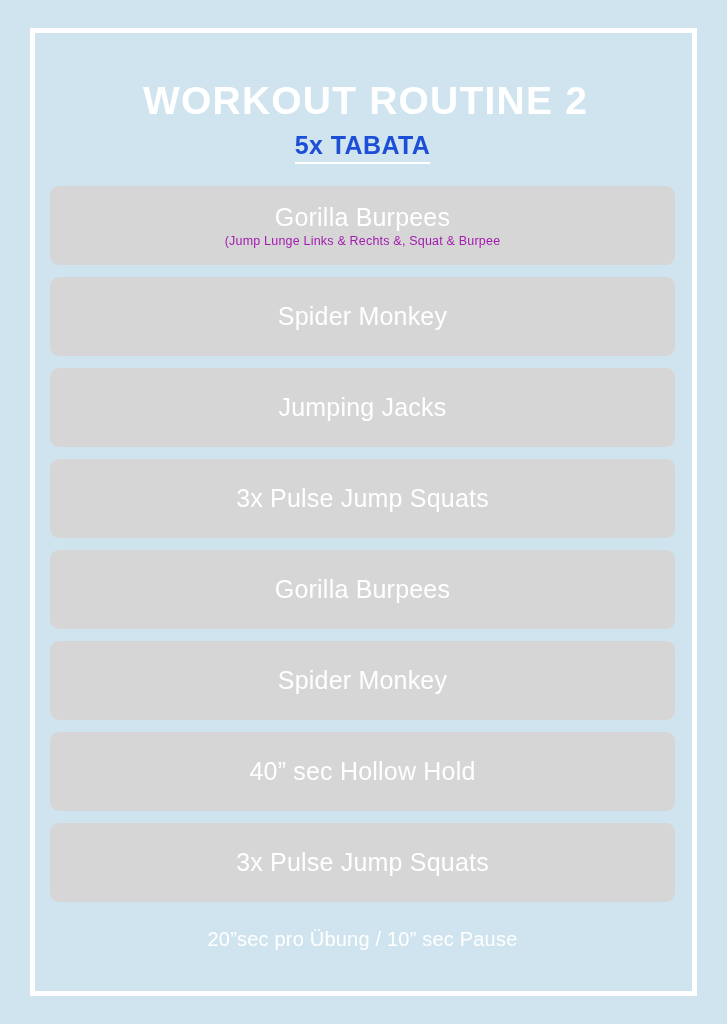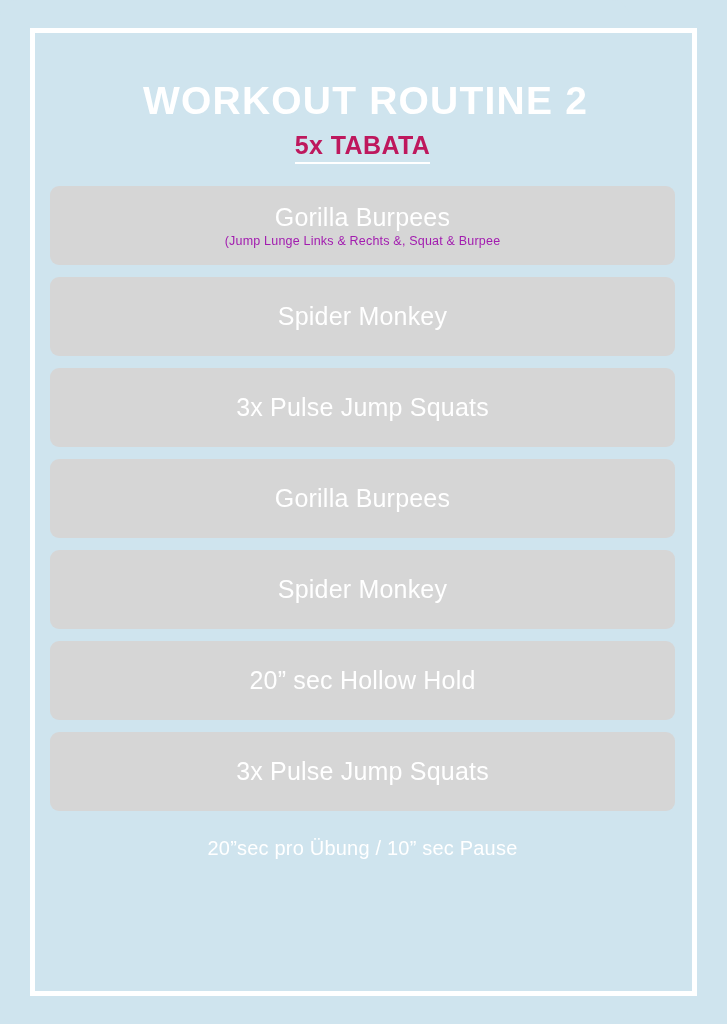--- a/index.html
+++ b/index.html
@@ -42,21 +42,21 @@
     color: #ffffff;
     font-size: 39px;
     letter-spacing: 1.2px;
     font-weight: bold;
     line-height: 1.1;
     margin: 0 0 8px 0;
     padding-left: 6px;
   }
   .subtitle {
     text-align: center;
-    color: #be185d;
+    color: #1d4ed8;
     font-size: 25px;
     font-weight: bold;
     margin: 0 auto 22px auto;
     width: max-content;
     border-bottom: 2px solid #ffffff;
     padding-bottom: 2px;
     letter-spacing: 0.4px;
   }
   .exercise-list {
     display: flex;
@@ -108,30 +108,33 @@
 
     <div class="exercise-list">
       <div class="exercise">
         <div class="name">Gorilla Burpees</div>
         <div class="note">(Jump Lunge Links &amp; Rechts &amp;, Squat &amp; Burpee</div>
       </div>
       <div class="exercise">
         <div class="name">Spider Monkey</div>
       </div>
       <div class="exercise">
+        <div class="name">Jumping Jacks</div>
+      </div>
+      <div class="exercise">
         <div class="name">3x Pulse Jump Squats</div>
       </div>
       <div class="exercise">
         <div class="name">Gorilla Burpees</div>
       </div>
       <div class="exercise">
         <div class="name">Spider Monkey</div>
       </div>
       <div class="exercise">
-        <div class="name">20” sec Hollow Hold</div>
+        <div class="name">40” sec Hollow Hold</div>
       </div>
       <div class="exercise">
         <div class="name">3x Pulse Jump Squats</div>
       </div>
     </div>
 
     <div class="footer">20”sec pro Übung / 10” sec Pause</div>
   </div>
 </div>
 

